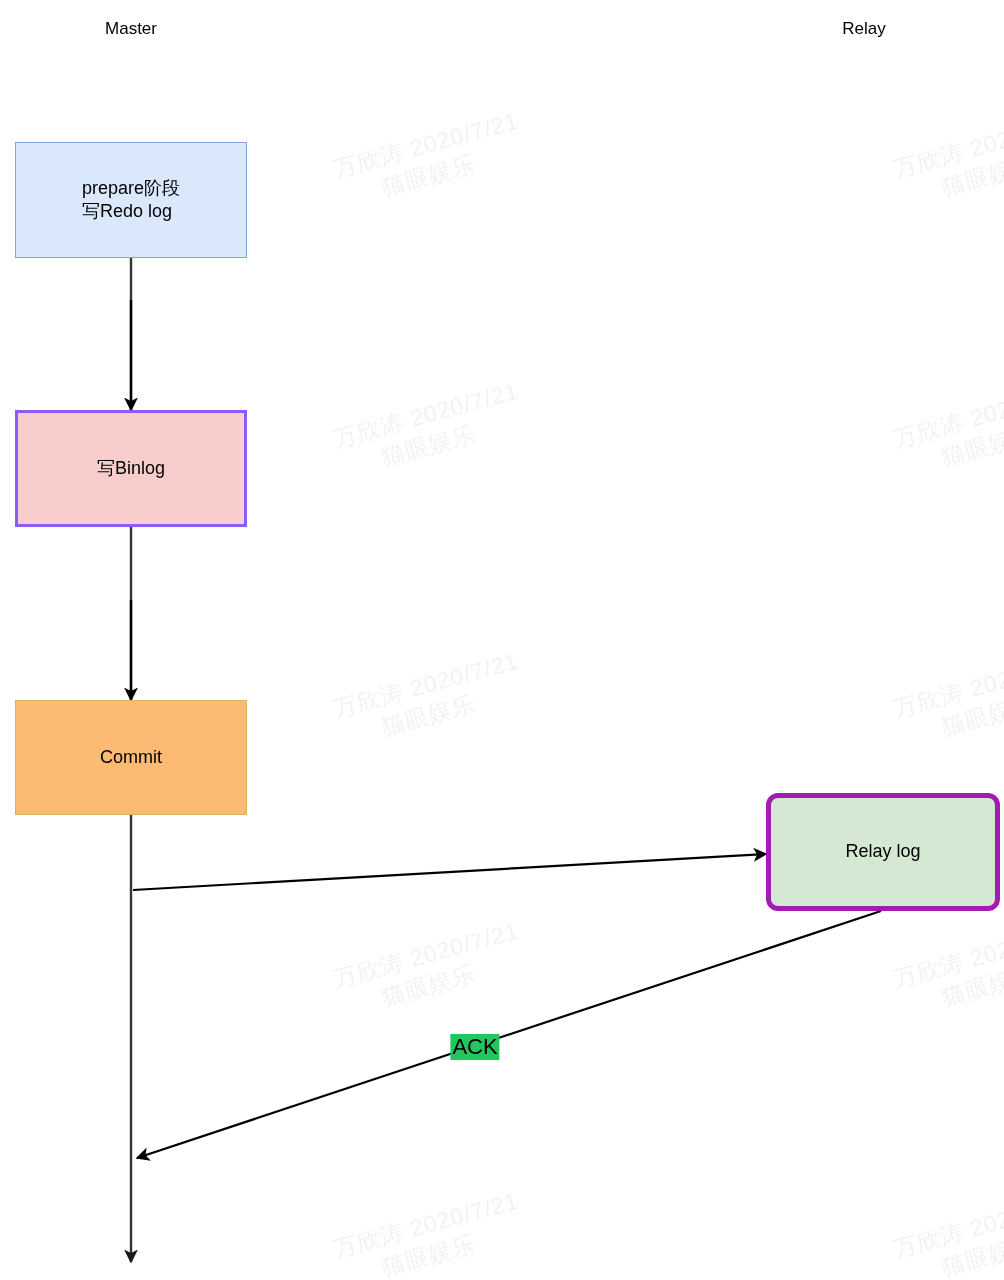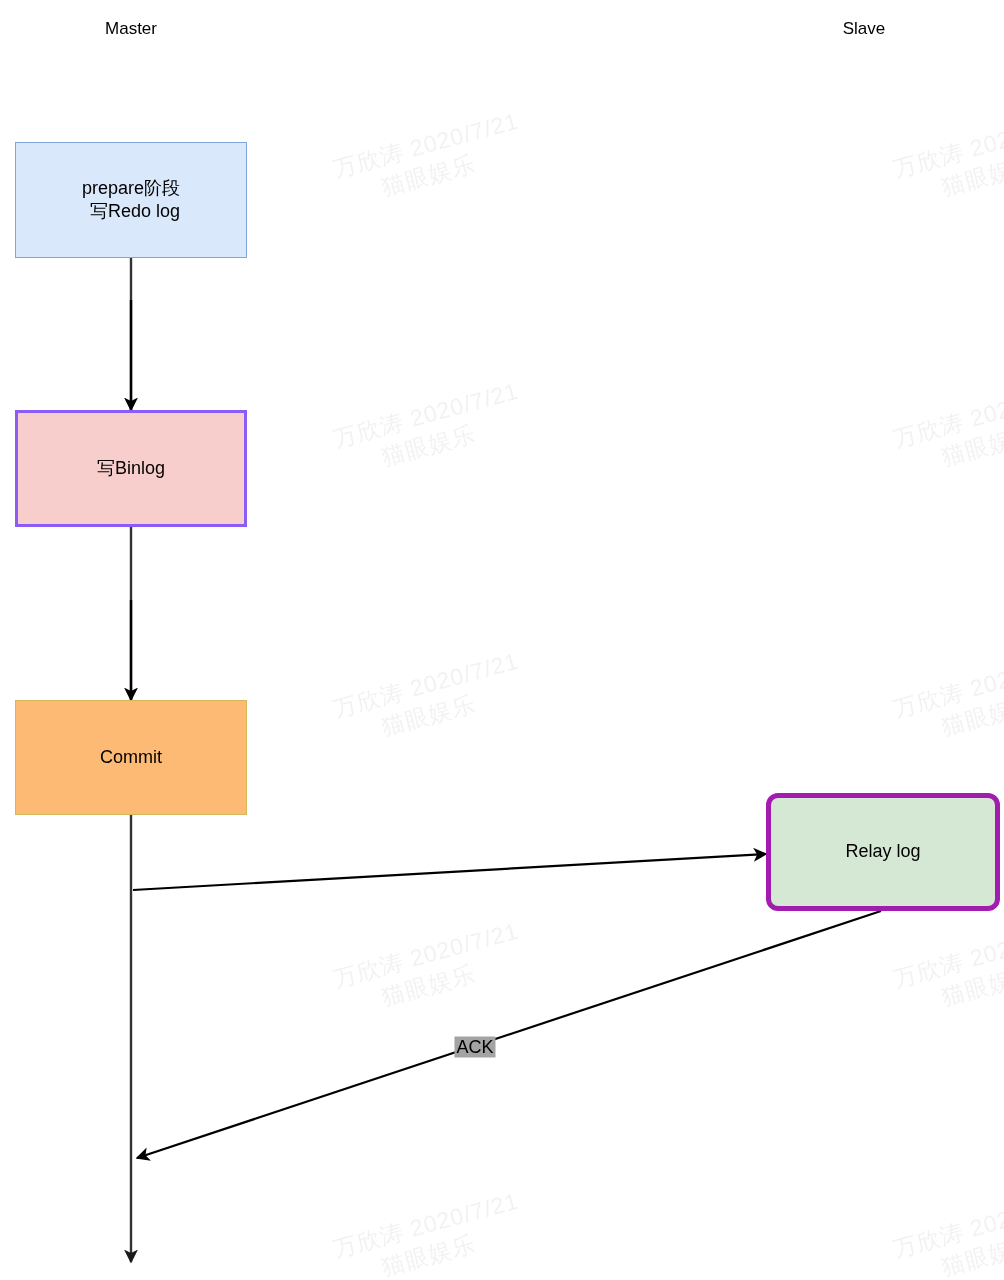--- a/index.html
+++ b/index.html
@@ -58,21 +58,21 @@
     color: #000000;
     white-space: nowrap;
     transform: translateX(-50%);
   }
   .node {
     position: absolute;
     box-sizing: border-box;
     display: flex;
     align-items: center;
     justify-content: center;
-    text-align: right;
+    text-align: left;
     font-size: 18px;
     color: #000000;
     line-height: 1.3;
     white-space: pre-line;
   }
   .node-prepare {
     left: 15px;
     top: 142px;
     width: 232px;
     height: 116px;
@@ -99,23 +99,23 @@
     left: 766px;
     top: 793px;
     width: 234px;
     height: 118px;
     background: #d5e8d4;
     border: 5px solid #a21caf;
     border-radius: 12px;
   }
   .edge-label {
     position: absolute;
-    font-size: 18px;
+    font-size: 22px;
     color: #000000;
-    background: #a3a3a3;
+    background: #22c55e;
     padding: 0 2px;
     white-space: nowrap;
     transform: translate(-50%, -50%);
   }
   svg.edges {
     position: absolute;
     left: 0; top: 0;
     width: 1004px;
     height: 1280px;
     overflow: visible;
@@ -189,21 +189,21 @@
       <line x1="131" y1="300" x2="131" y2="410" stroke="#000000" stroke-width="2.4" marker-end="url(#arrowBlackBig)"></line>
 
       <line x1="131" y1="600" x2="131" y2="700" stroke="#000000" stroke-width="2.4" marker-end="url(#arrowBlackBig)"></line>
 
       <line x1="133" y1="890" x2="766" y2="854" stroke="#000000" stroke-width="2.2" marker-end="url(#arrowBlackBig)"></line>
 
       <line x1="881" y1="911" x2="137" y2="1158" stroke="#000000" stroke-width="2.2" marker-end="url(#arrowBlackBig)"></line>
     </svg>
 
     <div class="lane-label" style="left:131px; top:19px;">Master</div>
-    <div class="lane-label" style="left:864px; top:19px;">Slave</div>
+    <div class="lane-label" style="left:864px; top:19px;">Relay</div>
 
     <div class="node node-prepare">prepare阶段
 写Redo log</div>
 
     <div class="node node-binlog">写Binlog</div>
 
     <div class="node node-commit">Commit</div>
 
     <div class="node node-relay">Relay log</div>
 

